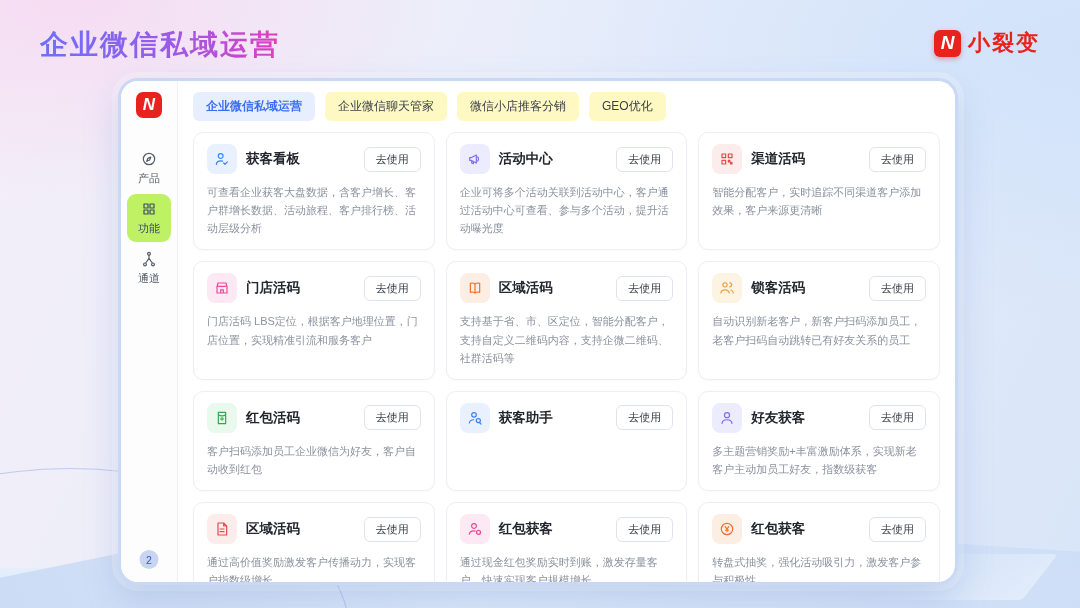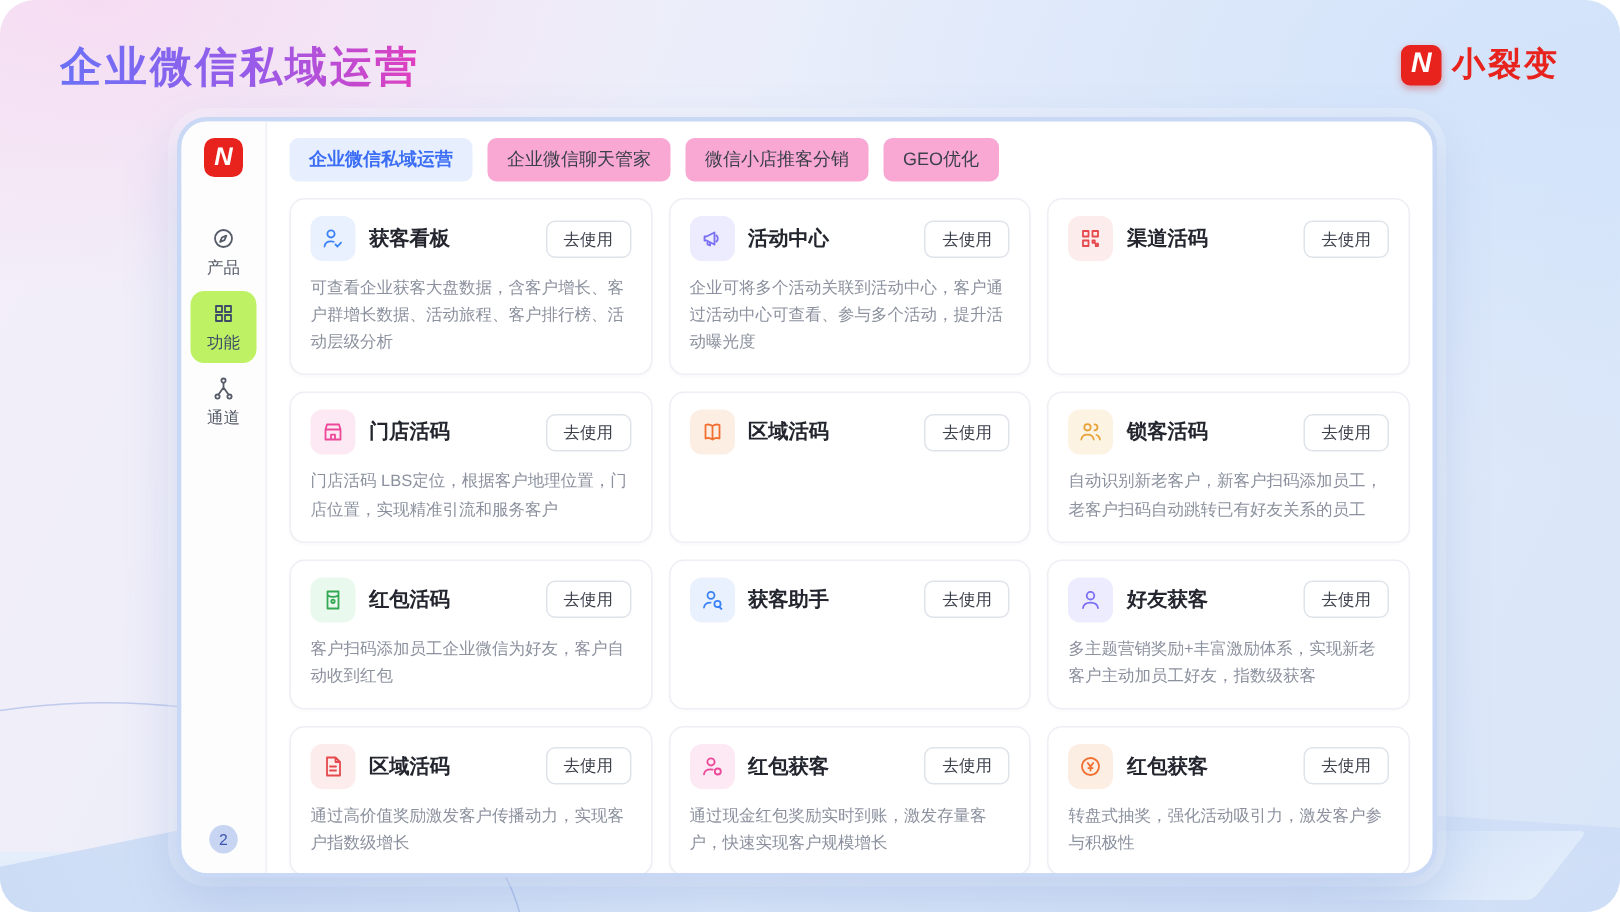--- a/index.html
+++ b/index.html
@@ -4,21 +4,20 @@
 <style>
   * { box-sizing: border-box; margin: 0; padding: 0; }
   html,body { width:1080px; height:608px; overflow:hidden; }
   body { font-family: "Liberation Sans", sans-serif; }
   .stage {
     position: relative; width: 1080px; height: 608px; overflow: hidden;
     background:
       radial-gradient(620px 320px at 6% 0%, rgba(246,219,242,.95), rgba(246,219,242,0) 62%),
       radial-gradient(900px 420px at 100% 8%, rgba(208,226,250,.9), rgba(208,226,250,0) 65%),
       linear-gradient(115deg, #f4eef8 0%, #eaeefa 40%, #e0eafa 72%, #d8e5f8 100%);
-    border-radius: 23px;
   }
   
   .deco-band { position:absolute; left:0; right:0; bottom:0; height:72px;
     background: linear-gradient(100deg,#c9daf4 0%, #dbe8fa 45%, #cdddf6 100%);
     clip-path: polygon(0 58%, 17% 6%, 54% 40%, 82% 4%, 100% 22%, 100% 100%, 0 100%);
     opacity:.9; }
   .deco-sheet { position:absolute; bottom:0; left:0; right:0; height:40px;
     background: linear-gradient(180deg,#e4eefb,#d9e6f8); opacity:.9; }
   .deco-curve { position:absolute; left:-210px; bottom:-190px; width:560px; height:330px;
     border-radius:50%; border:1px solid rgba(120,150,220,.4); }
@@ -54,21 +53,21 @@
   .side-item svg { width:16px; height:16px; }
   .side-item .lbl { font-size:11px; }
   .side-item.active { background:#bef264; color:#3d4a68; }
   .side-badge { position:absolute; bottom:13px; left:50%; transform:translateX(-50%);
     width:19px; height:19px; border-radius:50%; background:#c7d5f3; color:#4055b0;
     font-size:10.5px; display:flex; align-items:center; justify-content:center; cursor:pointer; }
 
   
   .main { flex:1; display:flex; flex-direction:column; overflow:hidden; }
   .tabs { display:flex; gap:10px; margin:11px 0 0 15px; }
-  .tab { font-size:12px; padding:6px 13px; border-radius:6px; background:#f9a8d4; color:#3a3f48;
+  .tab { font-size:12px; padding:6px 13px; border-radius:6px; background:#fef9c3; color:#3a3f48;
     border:none; cursor:pointer; white-space:nowrap; font-family:inherit; }
   .tab.active { background:#e7effe; color:#3b6ef5; font-weight:bold; }
 
   .grid { display:grid; grid-template-columns:repeat(3,1fr); gap:11px; padding:11px 15px 0 15px; }
   .card { background:#fff; border:1px solid #edeff4; border-radius:10px; padding:11px 13px 12px;
     min-height:70px; box-shadow:0 1px 2px rgba(150,160,190,.06); cursor:pointer; }
   .card-head { display:flex; align-items:center; gap:9px; }
   .card-icon { width:30px; height:30px; border-radius:8px; flex:0 0 30px;
     display:flex; align-items:center; justify-content:center; }
   .card-icon svg { width:16px; height:16px; }
@@ -155,20 +154,21 @@
           <div class="card">
             <div class="card-head">
               <span class="card-icon" style="background: rgb(253, 236, 236); color: rgb(229, 72, 77);">
                 <svg viewBox="0 0 24 24" class="ic">
                   <path d="M4.5 4.5h5.5v5.5H4.5Zm9.5 0h5.5v5.5H14ZM4.5 14h5.5v5.5H4.5Zm9.5 0h2.3v2.3H14Zm3.2 3.2h2.3v2.3h-2.3Z"></path>
                 </svg>
               </span>
               <span class="card-title">渠道活码</span>
               <button class="use-btn">去使用</button>
             </div>
+            <p class="card-desc">智能分配客户，实时追踪不同渠道客户添加效果，客户来源更清晰</p>
           </div>
           <div class="card">
             <div class="card-head">
               <span class="card-icon" style="background: rgb(253, 233, 243); color: rgb(236, 72, 153);">
                 <svg viewBox="0 0 24 24" class="ic">
                   <path d="M4.5 9.5 6 4.5h12l1.5 5M4.5 9.5h15M4.5 9.5V19.5h15V9.5M10 19.5v-4.8h4v4.8"></path>
                 </svg>
               </span>
               <span class="card-title">门店活码</span>
               <button class="use-btn">去使用</button>
@@ -178,20 +178,21 @@
           <div class="card">
             <div class="card-head">
               <span class="card-icon" style="background: rgb(253, 238, 228); color: rgb(240, 112, 48);">
                 <svg viewBox="0 0 24 24" class="ic">
                   <path d="M12 6c-2.2-1.6-4.8-1.8-7-1v13.5c2.2-.8 4.8-.6 7 1 2.2-1.6 4.8-1.8 7-1V5c-2.2-.8-4.8-.6-7 1Zm0 0v13.5"></path>
                 </svg>
               </span>
               <span class="card-title">区域活码</span>
               <button class="use-btn">去使用</button>
             </div>
+            <p class="card-desc">支持基于省、市、区定位，智能分配客户，支持自定义二维码内容，支持企微二维码、社群活码等</p>
           </div>
           <div class="card">
             <div class="card-head">
               <span class="card-icon" style="background: rgb(253, 243, 226); color: rgb(232, 162, 60);">
                 <svg viewBox="0 0 24 24" class="ic">
                   <path d="M9 10.5a3.2 3.2 0 1 0 0-6.4 3.2 3.2 0 0 0 0 6.4ZM2.8 19.5c.4-3.2 3-4.8 6.2-4.8s5.8 1.6 6.2 4.8M16 10.3a3 3 0 0 0 0-6M18 15c2 .6 3.1 2 3.4 4.5"></path>
                 </svg>
               </span>
               <span class="card-title">锁客活码</span>
               <button class="use-btn">去使用</button>

